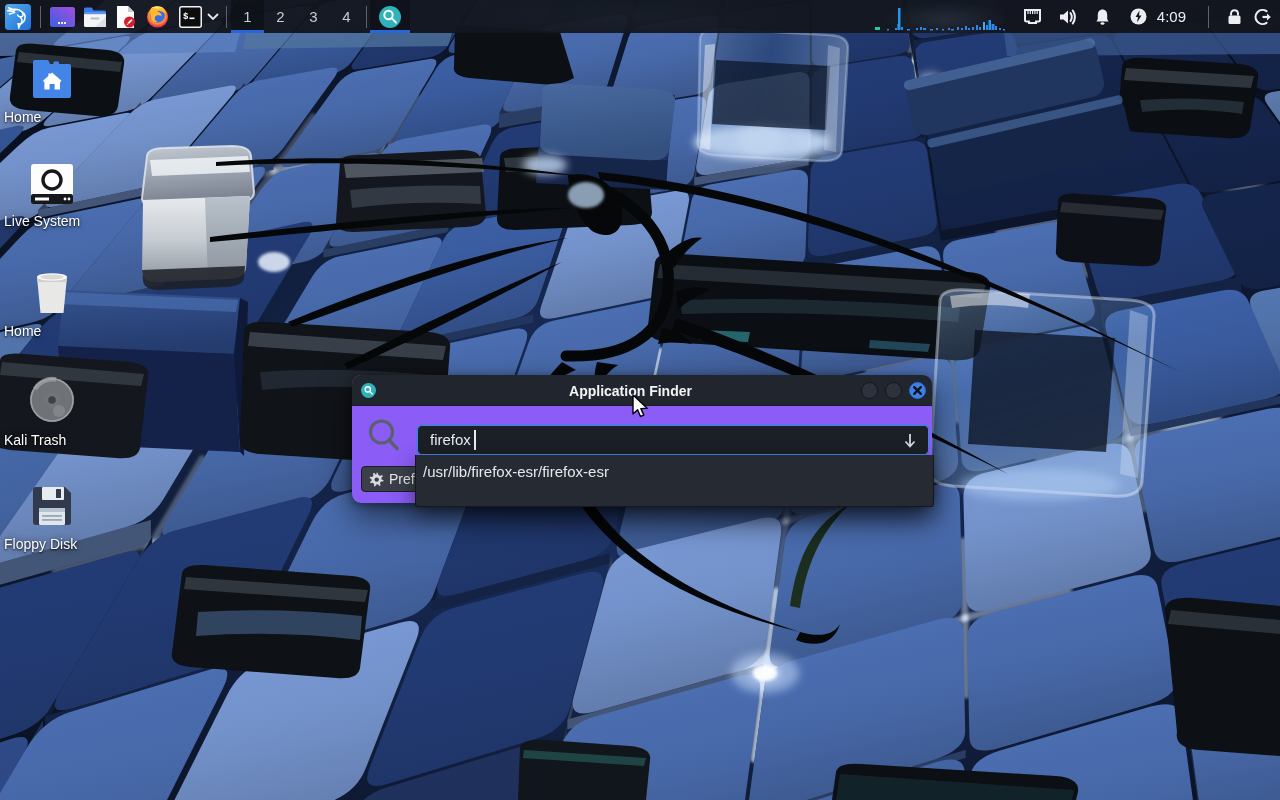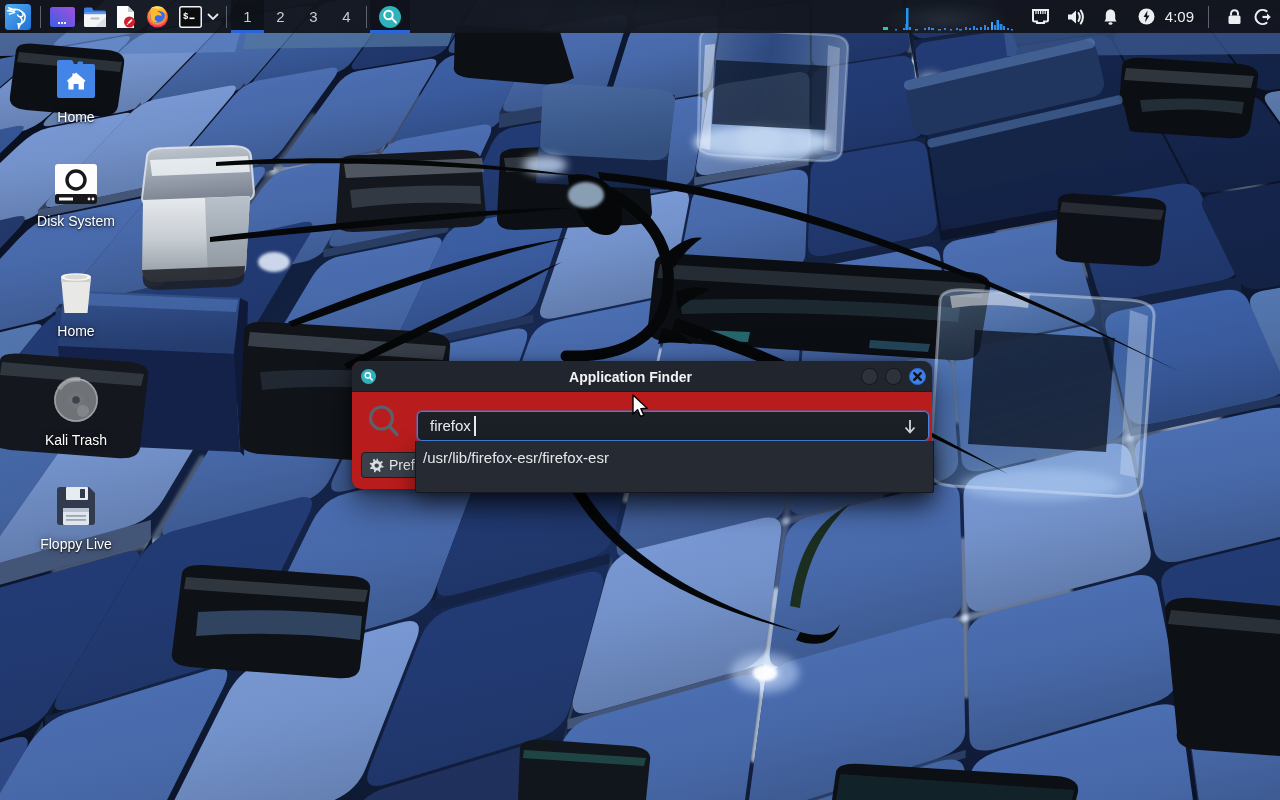--- a/index.html
+++ b/index.html
@@ -7,27 +7,27 @@
 #panel{position:absolute;left:0;top:0;width:1280px;height:33px;background:radial-gradient(90px 26px at 945px 60%, rgba(125,145,170,0.16), rgba(125,145,170,0) 70%),radial-gradient(200px 30px at 640px 50%, rgba(60,80,110,0.1), rgba(60,80,110,0) 75%),rgba(19,22,30,0.95);display:flex;align-items:center;z-index:50}
 .pl{display:flex;align-items:center;height:33px}
 .sep{width:1px;height:22px;background:#5c6370;margin:0 5px}
 .picon{margin:0 4px;display:flex;align-items:center}
 .ws{display:flex;height:33px;margin-left:2px}
 .wsb{width:33px;height:33px;display:flex;align-items:center;justify-content:center;color:#c7cbd4;font-size:15px;position:relative}
 .wsb.act{background:rgba(10,12,17,0.55)}
 .wsb.act:after{content:"";position:absolute;left:0;right:0;bottom:0;height:3px;background:#2866d8}
 .srch{width:40px;height:33px;display:flex;align-items:center;justify-content:center;position:relative;background:rgba(10,12,17,0.45)}
 .srch:after{content:"";position:absolute;left:0;right:0;bottom:0;height:3px;background:#2866d8}
-#ptime{color:#eceef2;font-size:15px;margin:0 8px 0 10px}
+#ptime{color:#eceef2;font-size:15px;margin:0 16px 0 10px}
 .pright{display:flex;align-items:center;height:33px;margin-left:auto}
 
-.dico{position:absolute;width:96px;left:28px;text-align:center;z-index:10}
+.dico{position:absolute;width:96px;left:4px;z-index:10}
 .dico .lb{margin-top:8px;color:#fff;font-size:14px;text-shadow:0 1px 2px rgba(0,0,0,0.85),0 0 6px rgba(0,0,0,0.5)}
 
-#dlg{position:absolute;left:352px;top:361px;width:580px;height:128px;background:#b91c1c;border-radius:9px;box-shadow:0 14px 34px rgba(0,0,0,0.55),0 2px 8px rgba(0,0,0,0.4);z-index:60}
+#dlg{position:absolute;left:352px;top:375px;width:580px;height:128px;background:#8b5cf6;border-radius:9px;box-shadow:0 14px 34px rgba(0,0,0,0.55),0 2px 8px rgba(0,0,0,0.4);z-index:60}
 #dlgtit{position:absolute;left:0;top:0;right:0;height:31px;background:#21252d;border-radius:9px 9px 0 0;border-bottom:1px solid #1a1d24}
 #dlgtit .t{position:absolute;left:0;right:23px;top:8px;text-align:center;color:#f2f3f5;font-size:14px;font-weight:bold}
 .tbtn{position:absolute;top:7px;width:17px;height:17px;border-radius:50%;background:#2d323c;border:1px solid #14161c}
 #btnclose{background:#3d80e8;border-color:#2f6ad0}
 #dlgbody{position:absolute;left:0;top:31px;right:0;bottom:0}
 #inp{position:absolute;left:65px;top:19px;width:512px;height:30px;background:#1b1f26;border:1px solid #4285e0;border-radius:5px;box-shadow:0 0 0 1px rgba(62,125,224,0.45)}
 #inp .txt{position:absolute;left:12px;top:5px;font-size:15px;color:#e9ebee}
 #inp .caret{position:absolute;left:56px;top:4px;width:1.5px;height:20px;background:#e9ebee}
 #drop{position:absolute;left:63px;top:49px;width:519px;height:52px;background:#262a33;border:1px solid #16181e;border-top:none;box-shadow:0 10px 22px rgba(0,0,0,0.5);z-index:5;border-radius:0 0 3px 3px}
 #drop .row{padding:8px 0 0 7px;font-size:15px;color:#e6e8eb}
@@ -1162,21 +1162,21 @@
   </div>
 <div class="dico" style="top:163px">
     <svg width="44" height="42" viewBox="0 0 44 42" style="display:block;margin:0 auto">
       <rect x="1" y="1" width="42" height="40" rx="3" fill="#fdfdfd"></rect>
       <circle cx="22" cy="17" r="9" fill="none" stroke="#17181c" stroke-width="3.4"></circle>
       <rect x="1" y="31" width="42" height="10" rx="2" fill="#17181c"></rect>
       <rect x="5" y="34.5" width="14" height="3" fill="#fdfdfd"></rect>
       <circle cx="35" cy="36" r="1.4" fill="#fdfdfd"></circle>
       <circle cx="39" cy="36" r="1.4" fill="#fdfdfd"></circle>
     </svg>
-    <div class="lb">Disk System</div>
+    <div class="lb">Live System</div>
   </div>
 <div class="dico" style="top:269px">
     <svg width="42" height="46" viewBox="0 0 42 46" style="display:block;margin:0 auto">
       <path d="M6 8 L36 8 L32.5 44 L9.5 44 Z" fill="#e8e8e6"></path>
       <path d="M6 8 L36 8 L35.5 13 L6.5 13 Z" fill="#cfcfcd"></path>
       <ellipse cx="21" cy="8" rx="15" ry="3.8" fill="#f7f7f5"></ellipse>
       <ellipse cx="21" cy="8" rx="11.5" ry="2.6" fill="#d8d8d6"></ellipse>
     </svg>
     <div class="lb">Home</div>
   </div>
@@ -1194,21 +1194,21 @@
 <div class="dico" style="top:484px">
     <svg width="44" height="44" viewBox="0 0 44 44" style="display:block;margin:0 auto">
       <path d="M3 6 Q3 3 6 3 L35 3 L41 9 L41 38 Q41 41 38 41 L6 41 Q3 41 3 38 Z" fill="#313b4d"></path>
       <rect x="12" y="3" width="22" height="13" rx="1" fill="#e8ecf0"></rect>
       <rect x="26" y="5" width="5" height="9" rx="0.5" fill="#313b4d"></rect>
       <rect x="9" y="24" width="26" height="17" rx="1.5" fill="#dfe6ee"></rect>
       <rect x="9" y="24" width="26" height="4" fill="#b8c4d2"></rect>
       <rect x="12" y="31" width="20" height="1.8" fill="#9aa6b4"></rect>
       <rect x="12" y="35" width="20" height="1.8" fill="#9aa6b4"></rect>
     </svg>
-    <div class="lb">Floppy Live</div>
+    <div class="lb">Floppy Disk</div>
   </div>
 
 <div id="dlg">
  <div id="dlgtit">
   <svg style="position:absolute;left:9px;top:8px" width="15" height="15" viewBox="0 0 15 15">
         <circle cx="7.5" cy="7.5" r="7.5" fill="#2fb2bc"></circle>
         <circle cx="6.8" cy="6.4" r="2.6" fill="none" stroke="#fff" stroke-width="1.4"></circle>
         <path d="M8.8 8.6 L11.2 11" stroke="#fff" stroke-width="1.4" stroke-linecap="round"></path>
       </svg>
   <div class="t">Application Finder</div>

